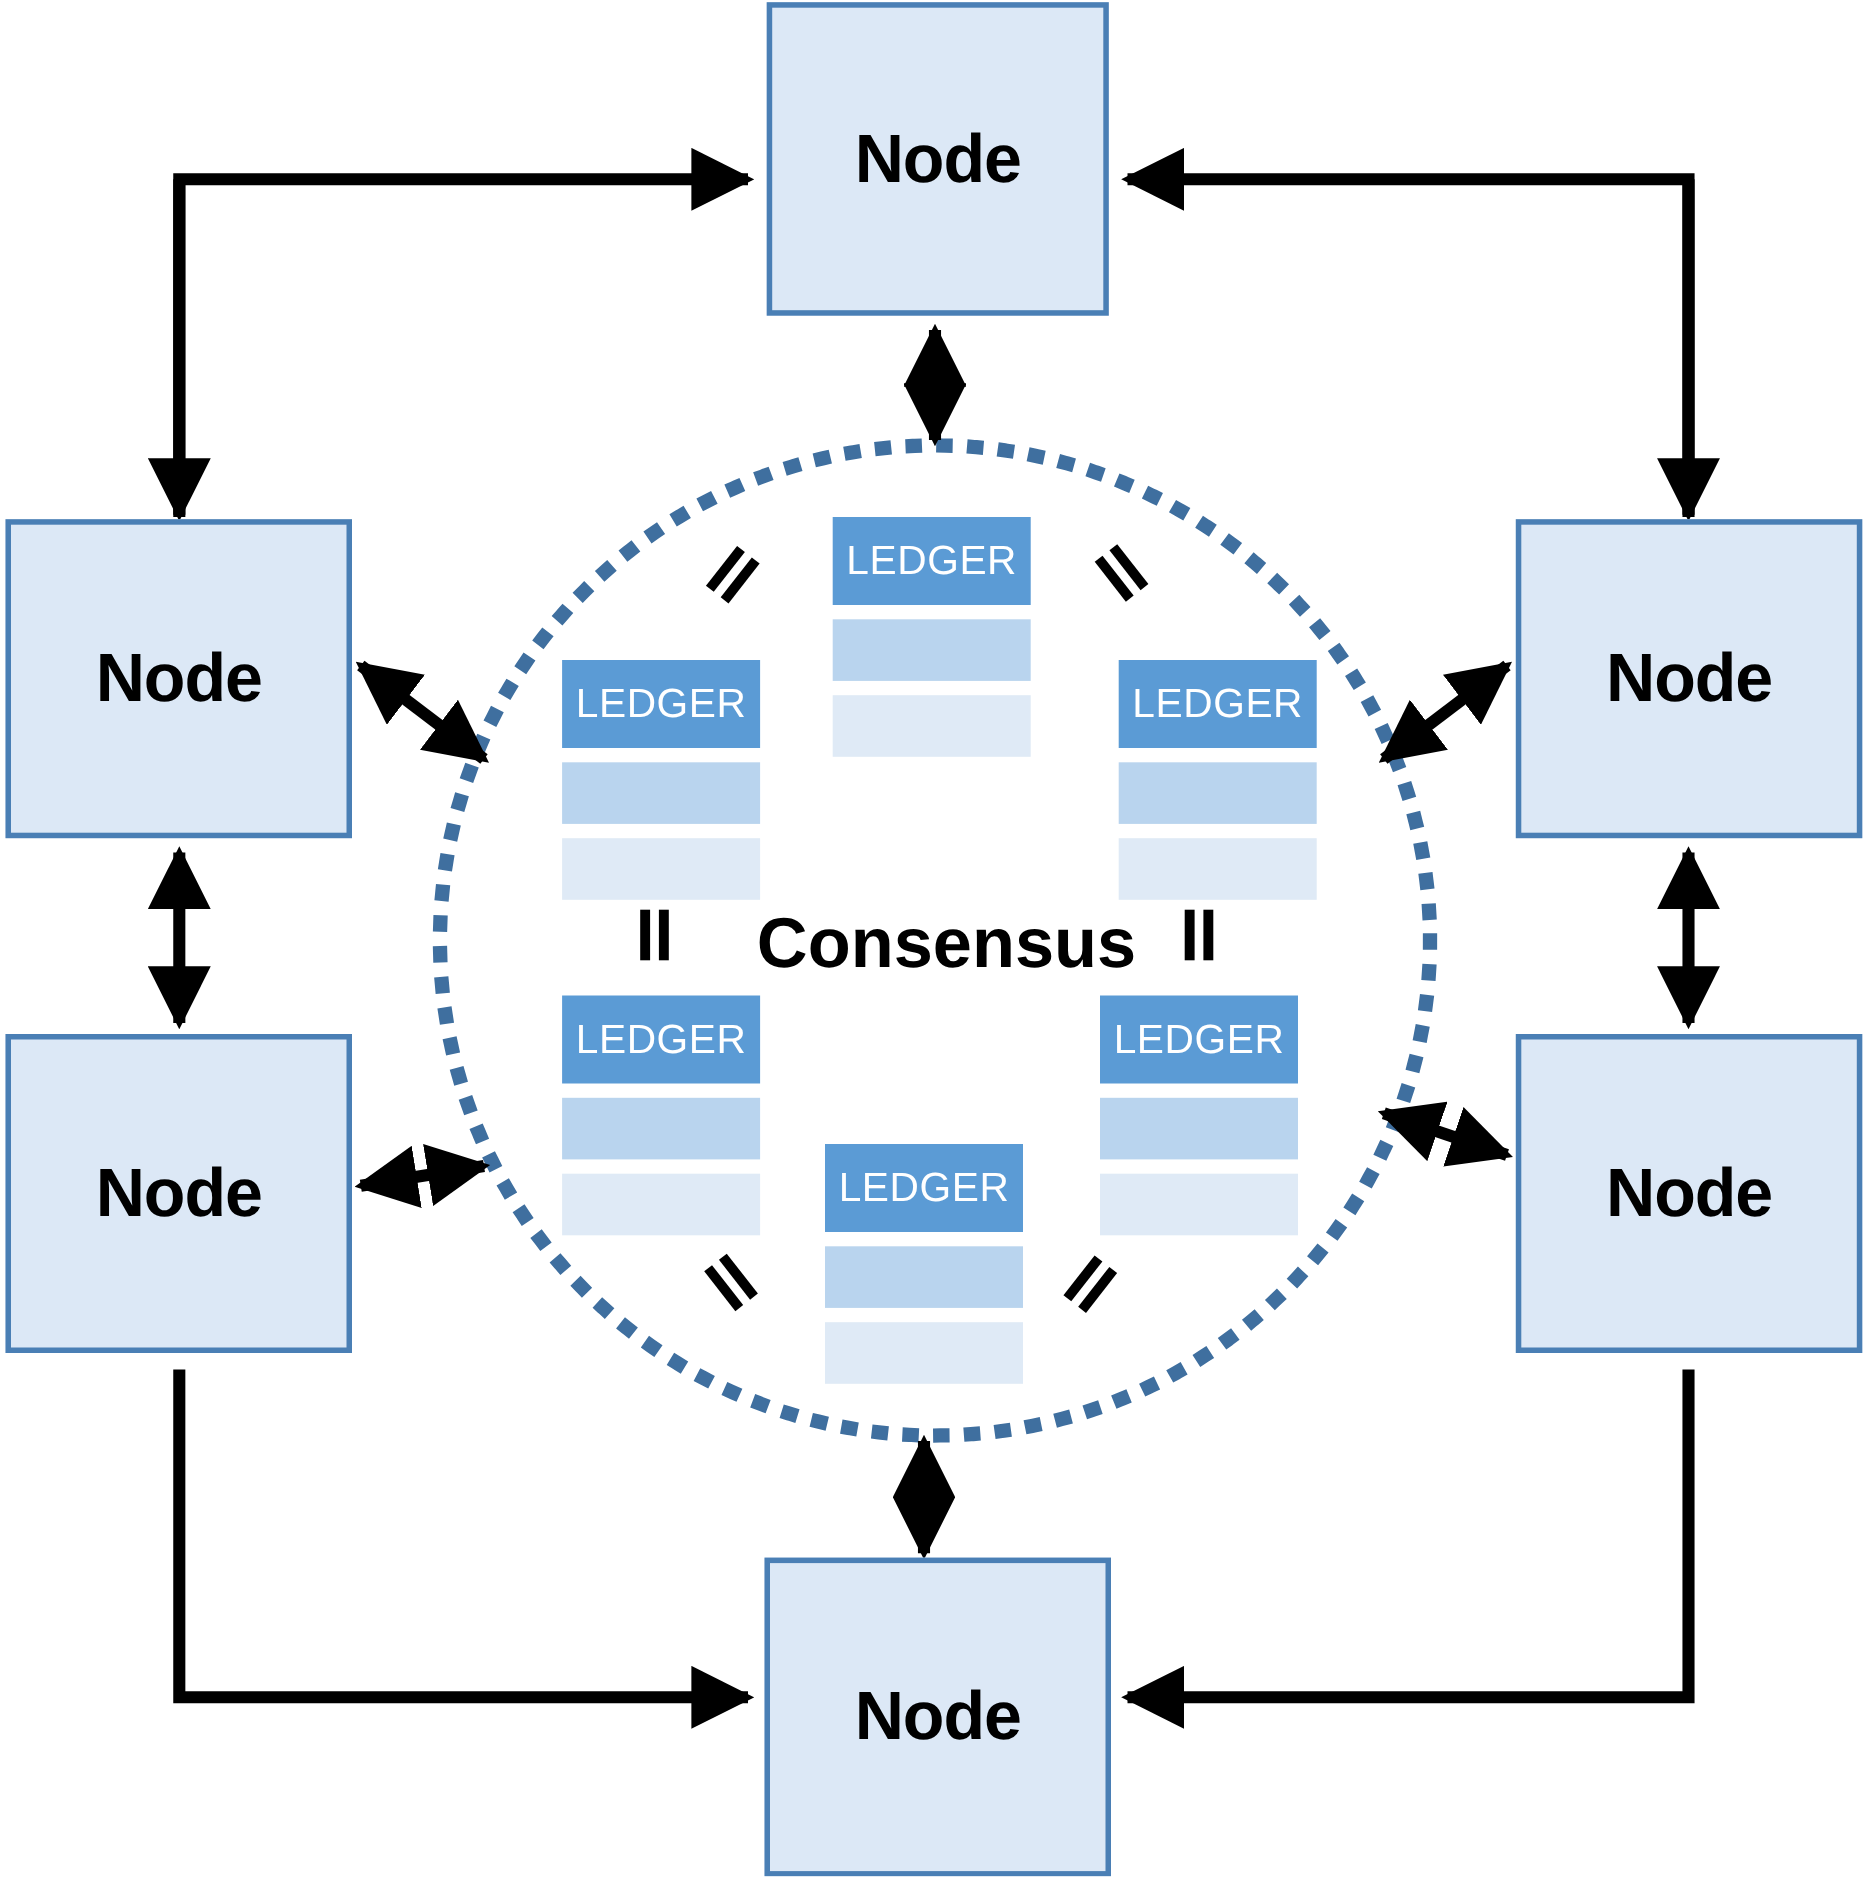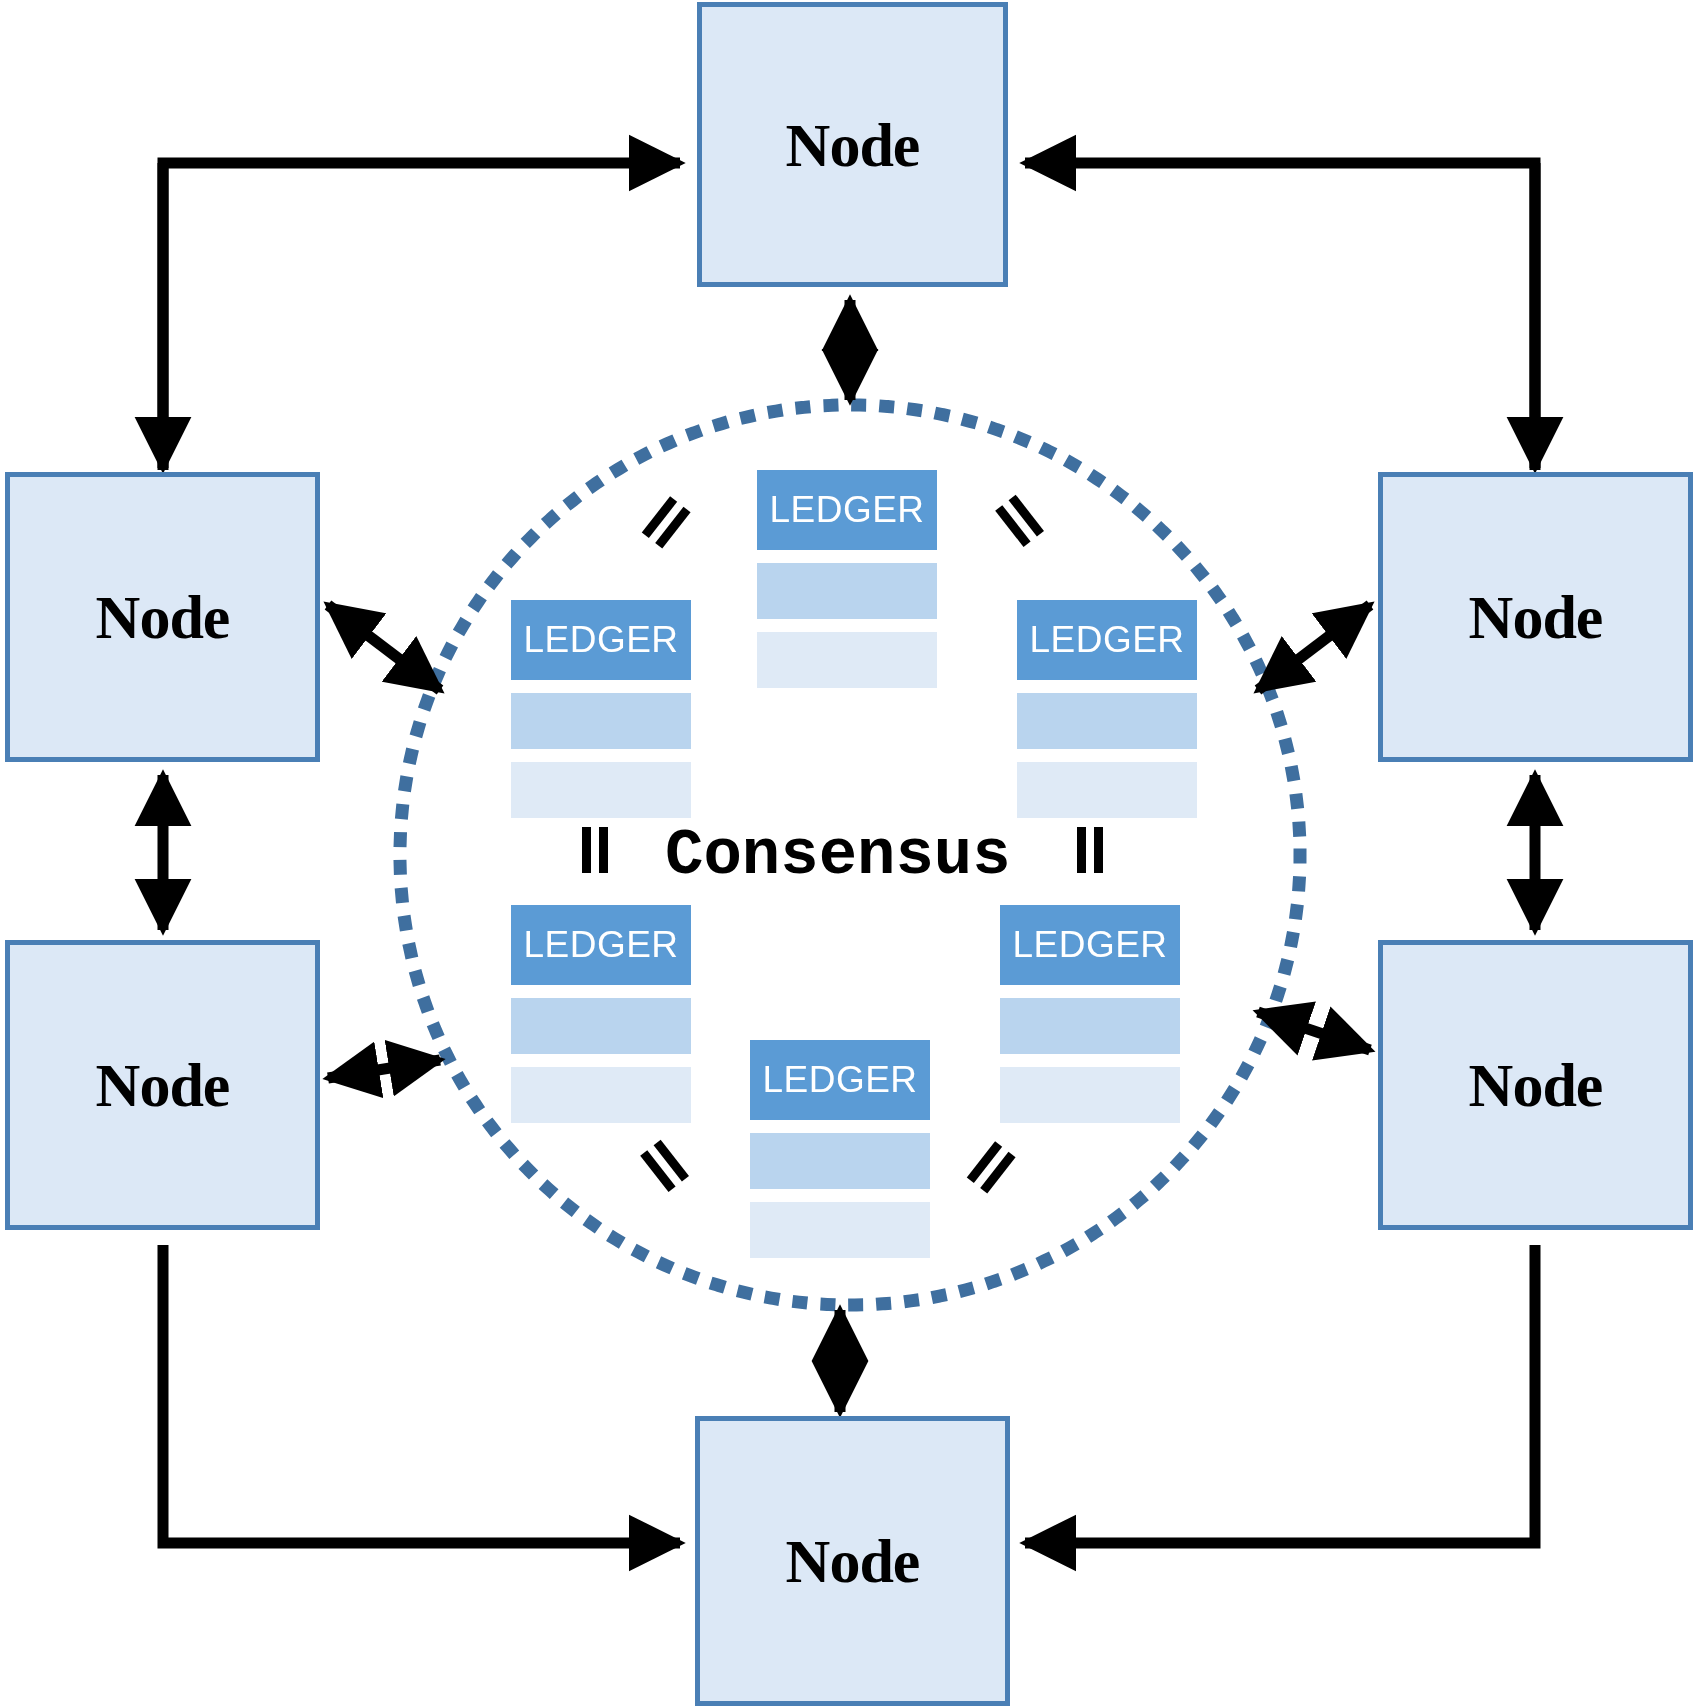--- a/index.html
+++ b/index.html
@@ -15,21 +15,21 @@
   .node-box{
     position:absolute;
     background:#dce8f6;
     border:5px solid #4a7fb5;
     box-sizing:border-box;
     display:flex;
     align-items:center;
     justify-content:center;
   }
   .node-label{
-    font-family:Liberation Serif, serif;
+    font-family:Liberation Sans, sans-serif;
     font-weight:bold;
     font-size:62px;
     color:#000000;
     letter-spacing:-1px;
     line-height:1;
   }
   .ledger{
     position:absolute;
     width:180px;
   }
@@ -199,15 +199,15 @@
   <div class="eq-mark" style="left:640px; top:1140px; transform:rotate(52deg);">
     <i class="a"></i>
       <i class="b"></i>
   </div>
 
   <div class="eq-mark" style="left:965px; top:1140px; transform:rotate(-52deg);">
     <i class="a"></i>
       <i class="b"></i>
   </div>
 
-  <div class="consensus-label" style="left:665px; top:820px;font-family:Liberation Mono, monospace;">Consensus</div>
+  <div class="consensus-label" style="left:688px; top:820px;">Consensus</div>
 
 </div>
 
 </body></html>

